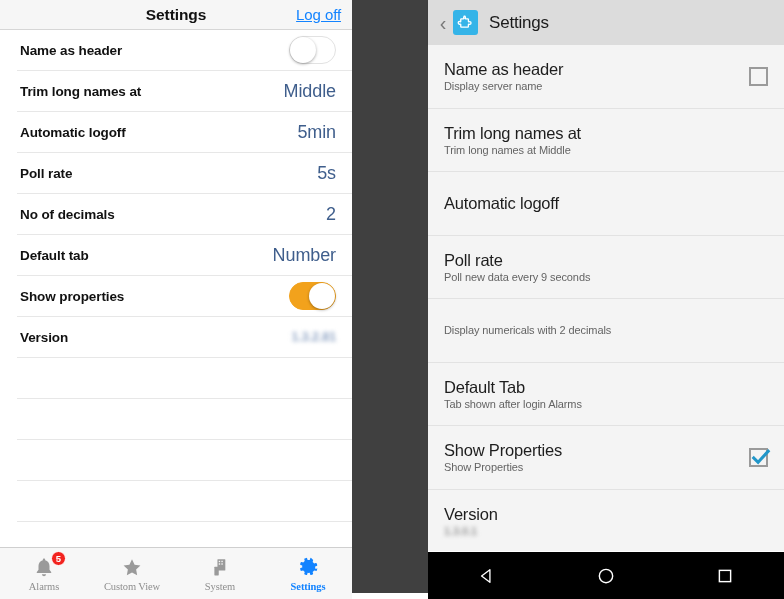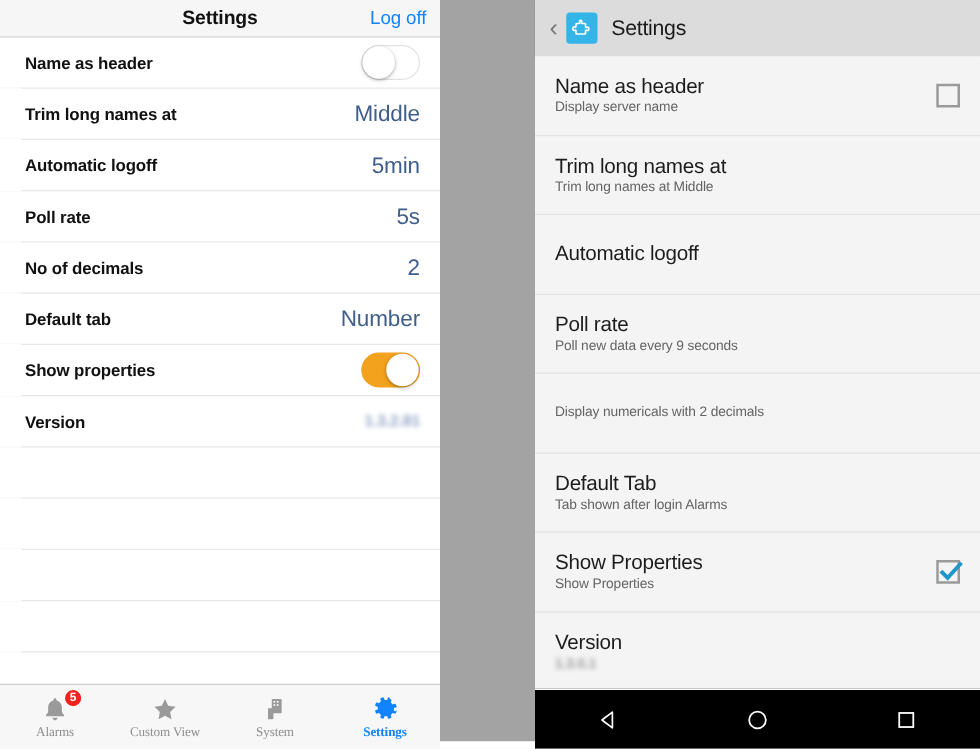--- a/index.html
+++ b/index.html
@@ -2,40 +2,41 @@
 <html><head>
 <meta charset="utf-8">
 <style>
   * { box-sizing: border-box; margin: 0; padding: 0; }
   html, body {
     width: 784px; height: 599px;
     background: #ffffff;
     font-family: "Liberation Sans", sans-serif;
     overflow: hidden;
   }
-  .stage { position: relative; width: 784px; height: 593px; background: #a3a3a3; }
+  .stage { position: relative; width: 784px; height: 593px; background: #404040; }
 
   
   .ios-panel {
     position: absolute; left: 0; top: 0; width: 352px; height: 599px;
     background: #ffffff; display: flex; flex-direction: column;
   }
   .ios-navbar {
     height: 30px; background: #f6f6f6;
     border-bottom: 1px solid #d6d6d6;
     display: flex; align-items: center; position: relative; flex: none;
   }
   .ios-title {
     position: absolute; left: 0; right: 0; text-align: center;
     font-size: 15.5px; font-weight: bold; color: #111;
     letter-spacing: -0.1px;
   }
   .ios-logoff {
     position: absolute; right: 11px; font-size: 15px; color: #1283ff;
     letter-spacing: -0.1px;
+    text-decoration: underline;
   }
   .ios-list { flex: 1; background: #fff; overflow: hidden; }
   .ios-row {
     height: 41px; display: flex; align-items: center;
     padding-left: 20px; padding-right: 16px;
     border-bottom: 1px solid #e7e7e7;
     margin-left: 0; position: relative;
   }
   .ios-row::after {
     content: ""; position: absolute; left: 0; bottom: -1px; width: 17px;

